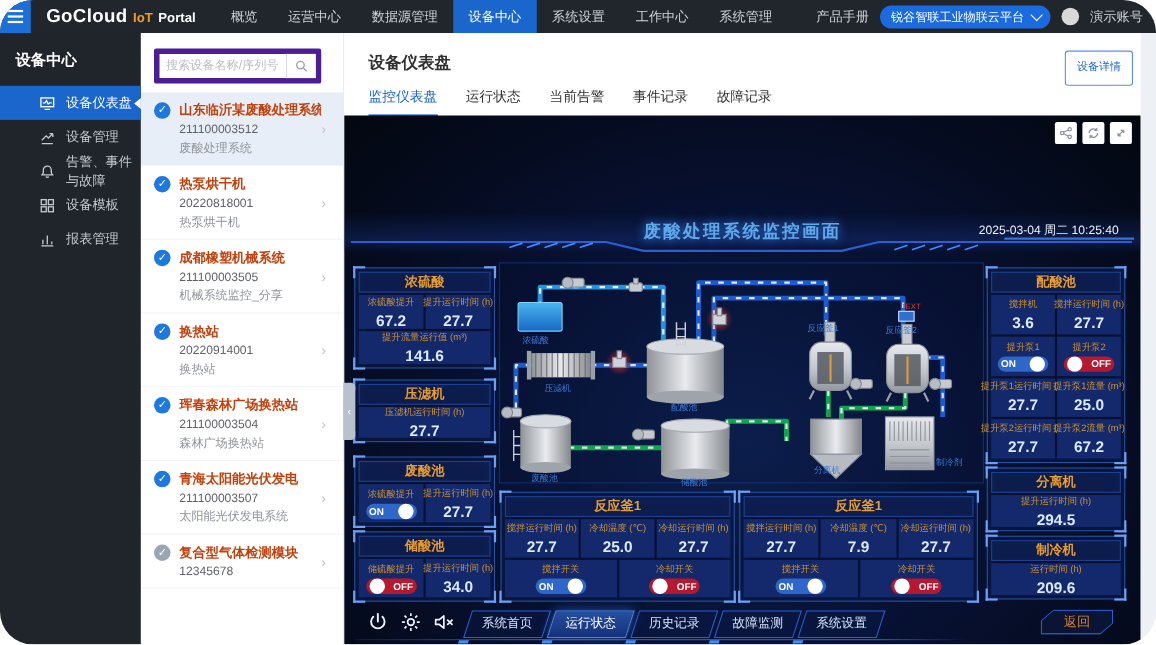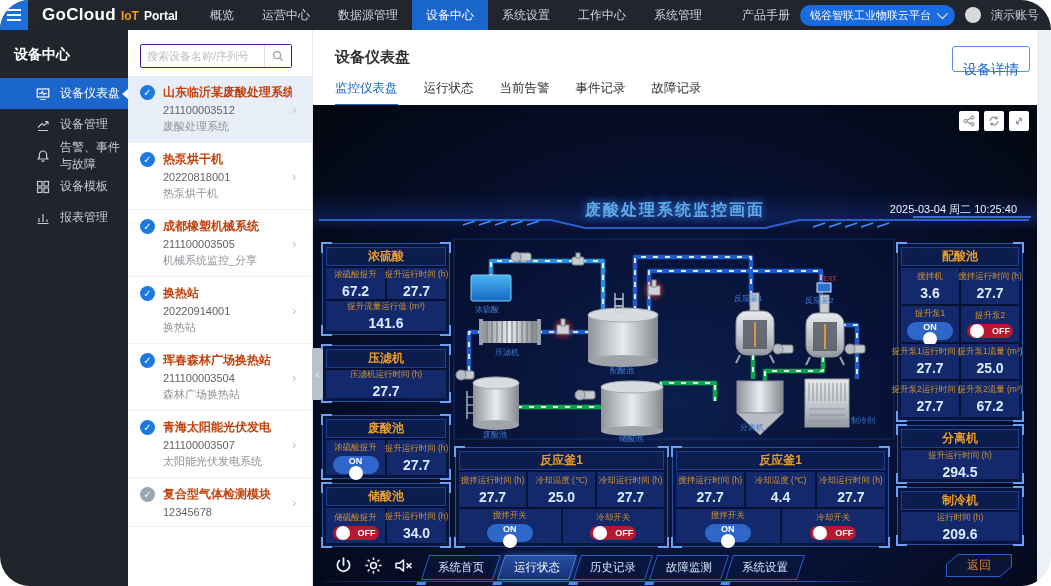--- a/index.html
+++ b/index.html
@@ -25,39 +25,39 @@
   
   .sidebar{position:absolute;left:0;top:30px;width:128px;height:556px;background:#20252b;color:#c5cad1;z-index:20;}
   .side-title{color:#fff;font-size:14px;font-weight:bold;padding:16px 0 14px 14px;}
   .side-item{position:relative;height:31px;display:flex;align-items:center;gap:10px;padding-left:36px;font-size:12px;cursor:pointer;}
   .side-item svg{width:14px;height:14px;flex:0 0 14px;}
   .side-item.active{background:#1a66cc;color:#fff;}
   .side-item.active::after{content:'';position:absolute;right:0;top:50%;margin-top:-5px;border-right:6px solid #fff;border-top:5px solid transparent;border-bottom:5px solid transparent;}
 
   
   .devpanel{position:absolute;left:128px;top:30px;width:185px;height:556px;background:#fff;border-right:1px solid #e6e8eb;box-sizing:border-box;}
-  .search-row{display:flex;margin:14px 20px 8px 12px;border:1px solid #4c1d95;border-radius:2px;height:22px;}
+  .search-row{display:flex;margin:14px 20px 8px 12px;border:5px solid #4c1d95;border-radius:2px;height:22px;}
   .search-input{flex:1;border:0;outline:none;padding:0 6px;font-size:11px;color:#333;min-width:0;background:transparent;}
   .search-input::placeholder{color:#b8bdc6;}
   .search-btn{width:26px;border-left:1px solid #dcdfe6;display:flex;align-items:center;justify-content:center;cursor:pointer;background:#fff;}
   .dev-item{display:flex;align-items:flex-start;padding:8px 8px 8px 12px;border-bottom:1px solid #f2f3f5;cursor:pointer;}
   .dev-item.selected{background:#e8eef7;}
   .badge{flex:0 0 15px;width:15px;height:15px;border-radius:50%;background:#1d78e0;color:#fff;font-size:10px;line-height:15px;text-align:center;margin-top:1px;}
   .badge.off{background:#9aa6b2;}
   .dev-info{flex:1;margin-left:8px;min-width:0;}
   .dev-name{font-size:12px;font-weight:bold;color:#c2410c;white-space:nowrap;overflow:hidden;}
   .dev-serial{font-size:11px;color:#606266;margin-top:3px;}
   .dev-desc{font-size:11px;color:#909399;margin-top:3px;white-space:nowrap;overflow:hidden;}
   .dev-chev{flex:0 0 12px;color:#c0c4cc;font-size:13px;align-self:center;}
   .collapse-handle{position:absolute;right:-11px;top:318px;width:11px;height:52px;background:#b9c2cc;border-radius:0 4px 4px 0;color:#fff;font-size:10px;display:flex;align-items:center;justify-content:center;cursor:pointer;z-index:25;}
 
   
   .main{position:absolute;left:313px;top:30px;width:724px;height:556px;background:#fff;}
   .main-title{position:absolute;left:22px;top:18px;font-size:15px;font-weight:bold;color:#303133;}
-  .detail-btn{position:absolute;right:7px;top:16px;height:20px;padding:12px 10px;border:1px solid #5a8fe8;border-radius:3px;background:#fff;color:#1a66cc;font-size:14px;line-height:20px;cursor:pointer;}
+  .detail-btn{position:absolute;right:7px;top:16px;height:32px;padding:0 10px;border:1px solid #5a8fe8;border-radius:3px;background:#fff;color:#1a66cc;font-size:10px;line-height:20px;cursor:pointer;}
   .m-tabs{position:absolute;left:22px;top:50px;display:flex;gap:26px;}
   .m-tab{font-size:12.5px;color:#303133;padding-bottom:7px;cursor:pointer;}
   .m-tab.active{color:#1a66cc;border-bottom:2px solid #1a66cc;}
 
   
   .screen{position:absolute;left:0;top:75px;width:724px;height:481px;background:radial-gradient(ellipse at 50% 62%,#0c1e4c 0%,#071134 45%,#03070f 100%);overflow:hidden;}
   .tool-btns{position:absolute;top:6px;right:8px;display:flex;gap:5px;z-index:6;}
   .tool-btn{width:20px;height:20px;background:#fff;border-radius:2px;display:flex;align-items:center;justify-content:center;cursor:pointer;}
   .tool-btn svg{width:12px;height:12px;}
 
@@ -82,21 +82,21 @@
   .p-fsc{left:9px;top:310px;width:128px;height:64px;}
   .p-csc{left:9px;top:378px;width:128px;height:64px;}
   .p-psc{left:584px;top:138px;width:126px;height:178px;}
   .p-flj{left:584px;top:320px;width:126px;height:58px;}
   .p-zlj{left:584px;top:382px;width:126px;height:58px;}
   .p-r1{left:142px;top:342px;width:213px;height:100px;}
   .p-r2{left:359px;top:342px;width:217px;height:100px;}
 
   .tg{width:46px;height:18px;border-radius:9px;display:flex;align-items:center;justify-content:space-between;padding:0 3px;font-size:9px;font-weight:bold;color:#fff;cursor:pointer;box-sizing:border-box;}
   .tg .knob{width:14px;height:14px;border-radius:50%;background:#fff;flex:0 0 14px;}
-  .tg.on{background:#2e66c9;flex-direction:column;}
+  .tg.on{background:#2e66c9;}
   .tg.off{background:#b5182f;flex-direction:row-reverse;}
 
   .sc-diagram{position:absolute;left:140px;top:128px;width:442px;height:212px;}
 
   .sc-footer{position:absolute;left:0;bottom:0;width:100%;height:38px;}
   .f-line{position:absolute;left:10px;bottom:4px;width:556px;height:1px;background:linear-gradient(90deg,rgba(40,90,200,.2),#2a5fd0 30%,#2a5fd0 85%,rgba(40,90,200,0));}
   .f-icons{position:absolute;left:20px;top:7px;display:flex;gap:9px;}
   .f-icon{width:21px;height:21px;cursor:pointer;}
   .f-icon svg{width:21px;height:21px;}
   .f-tabs{position:absolute;left:112px;top:7px;display:flex;gap:4px;}
@@ -635,21 +635,21 @@
       <div class="sc-panel p-r2">
           <i class="cor"></i>
         <div class="sc-title">反应釜1</div>
         <div class="sc-row">
           <div class="sc-cell">
             <span class="sc-label">搅拌运行时间  (h)</span>
             <span class="sc-value">27.7</span>
           </div>
           <div class="sc-cell">
             <span class="sc-label">冷却温度  (℃)</span>
-            <span class="sc-value">4.4</span>
+            <span class="sc-value">7.9</span>
           </div>
           <div class="sc-cell">
             <span class="sc-label">冷却运行时间  (h)</span>
             <span class="sc-value">27.7</span>
           </div>
         </div>
         <div class="sc-row" style="flex:0 0 34px;">
           <div class="sc-cell">
             <span class="sc-label">搅拌开关</span>
             <span class="tg on">

